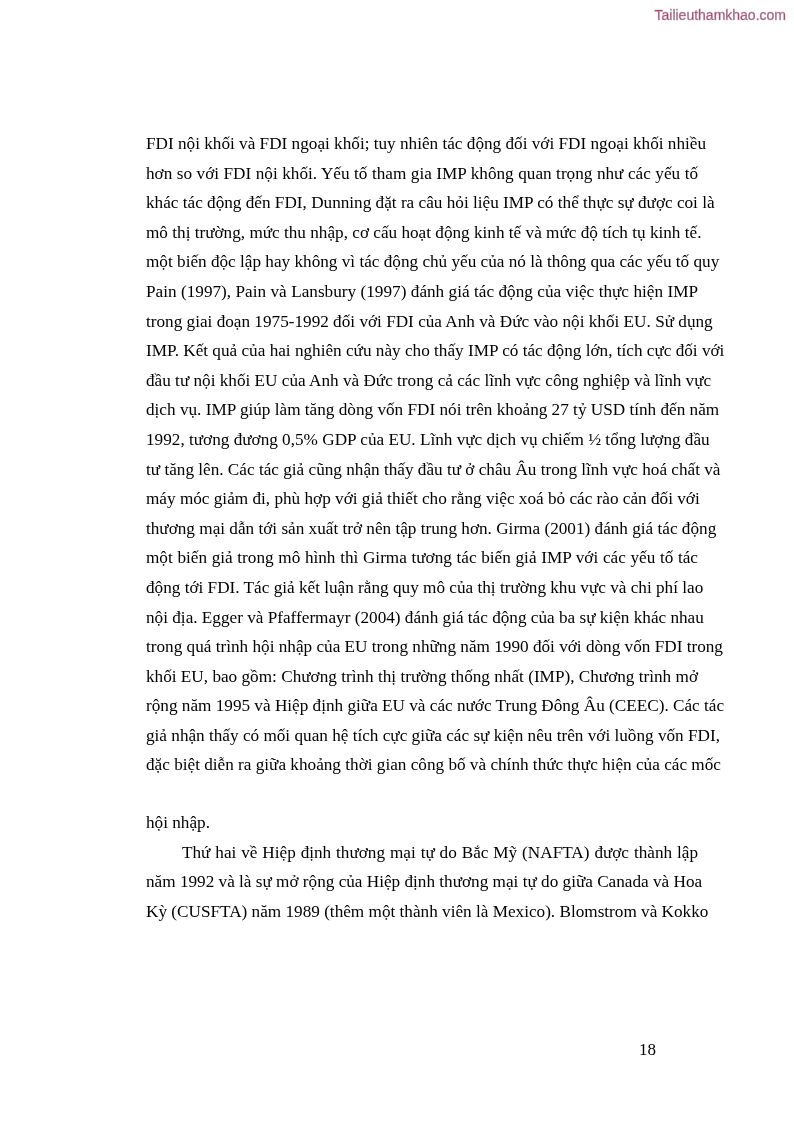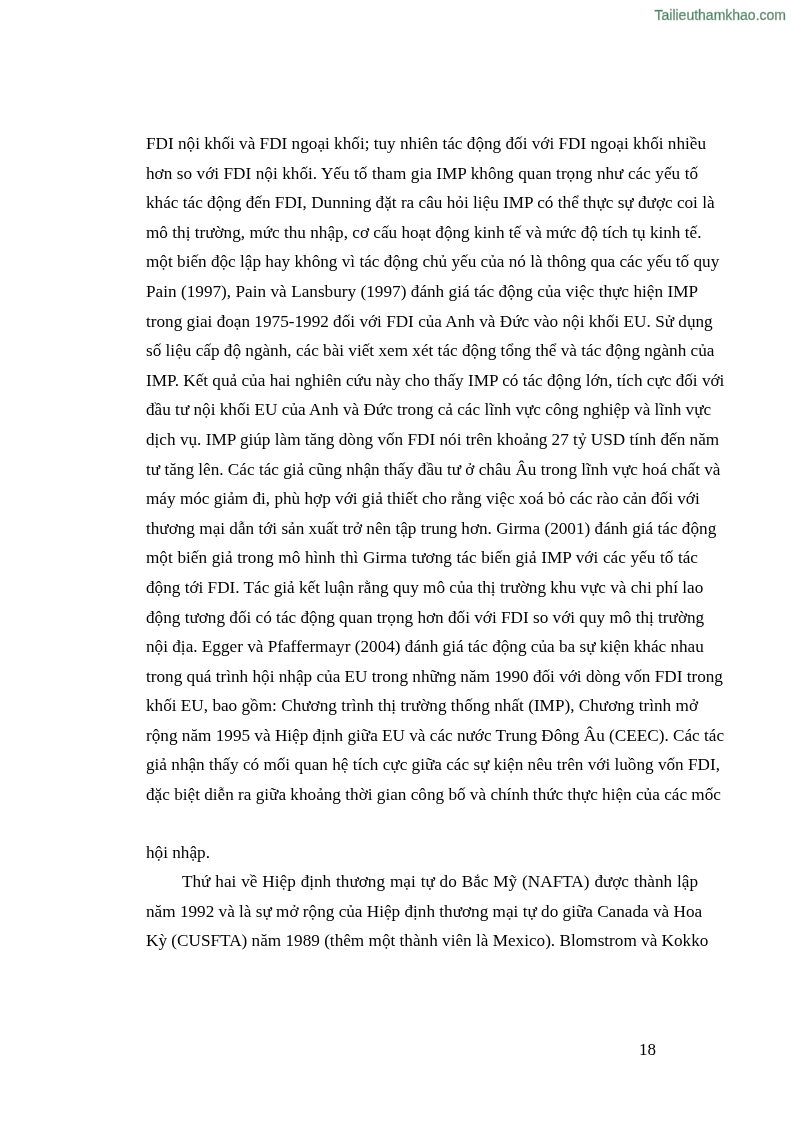--- a/index.html
+++ b/index.html
@@ -14,21 +14,21 @@
       overflow: hidden;
       font-family: "Liberation Serif", "DejaVu Serif", serif;
       color: #000;
     }
     .watermark {
       position: absolute;
       top: 7px;
       right: 8px;
       font-family: "Liberation Sans", "DejaVu Sans", sans-serif;
       font-size: 14px;
-      color: #15803d;
+      color: #be185d;
       -webkit-text-stroke: 0.5px #a8a8a8;
       letter-spacing: 0px;
     }
     .content {
       position: absolute;
       left: 146px;
       top: 129px;
       width: 552px;
     }
     .para {
@@ -68,30 +68,29 @@
 
 <div class="content">
   <div class="para">
     <span class="line">FDI nội khối và FDI ngoại khối; tuy nhiên tác động đối với FDI ngoại khối nhiều</span>
     <span class="line">hơn so với FDI nội khối. Yếu tố tham gia IMP không quan trọng như các yếu tố</span>
     <span class="line">khác tác động đến FDI, Dunning đặt ra câu hỏi liệu IMP có thể thực sự được coi là</span>
     <span class="line">mô thị trường, mức thu nhập, cơ cấu hoạt động kinh tế và mức độ tích tụ kinh tế.</span>
     <span class="line">một biến độc lập hay không vì tác động chủ yếu của nó là thông qua các yếu tố quy</span>
     <span class="line">Pain (1997), Pain và Lansbury (1997) đánh giá tác động của việc thực hiện IMP</span>
     <span class="line">trong giai đoạn 1975-1992 đối với FDI của Anh và Đức vào nội khối EU. Sử dụng</span>
-    <span class="line">số liệu cấp độ ngành, các bài viết xem xét tác động tổng thể và tác động ngành của</span>
     <span class="line">IMP. Kết quả của hai nghiên cứu này cho thấy IMP có tác động lớn, tích cực đối với</span>
     <span class="line">đầu tư nội khối EU của Anh và Đức trong cả các lĩnh vực công nghiệp và lĩnh vực</span>
     <span class="line">dịch vụ. IMP giúp làm tăng dòng vốn FDI nói trên khoảng 27 tỷ USD tính đến năm</span>
+    <span class="line">1992, tương đương 0,5% GDP của EU. Lĩnh vực dịch vụ chiếm ½ tổng lượng đầu</span>
     <span class="line">tư tăng lên. Các tác giả cũng nhận thấy đầu tư ở châu Âu trong lĩnh vực hoá chất và</span>
     <span class="line">máy móc giảm đi, phù hợp với giả thiết cho rằng việc xoá bỏ các rào cản đối với</span>
     <span class="line">thương mại dẫn tới sản xuất trở nên tập trung hơn. Girma (2001) đánh giá tác động</span>
     <span class="line">một biến giả trong mô hình thì Girma tương tác biến giả IMP với các yếu tố tác</span>
     <span class="line">động tới FDI. Tác giả kết luận rằng quy mô của thị trường khu vực và chi phí lao</span>
-    <span class="line">động tương đối có tác động quan trọng hơn đối với FDI so với quy mô thị trường</span>
     <span class="line">nội địa. Egger và Pfaffermayr (2004) đánh giá tác động của ba sự kiện khác nhau</span>
     <span class="line">trong quá trình hội nhập của EU trong những năm 1990 đối với dòng vốn FDI trong</span>
     <span class="line">khối EU, bao gồm: Chương trình thị trường thống nhất (IMP), Chương trình mở</span>
     <span class="line">rộng năm 1995 và Hiệp định giữa EU và các nước Trung Đông Âu (CEEC). Các tác</span>
     <span class="line">giả nhận thấy có mối quan hệ tích cực giữa các sự kiện nêu trên với luồng vốn FDI,</span>
     <span class="line">đặc biệt diễn ra giữa khoảng thời gian công bố và chính thức thực hiện của các mốc</span>
     <span class="line last">hội nhập.</span>
   </div>
   <div class="para">
     <span class="line indent">Thứ hai về Hiệp định thương mại tự do Bắc Mỹ (NAFTA) được thành lập</span>

